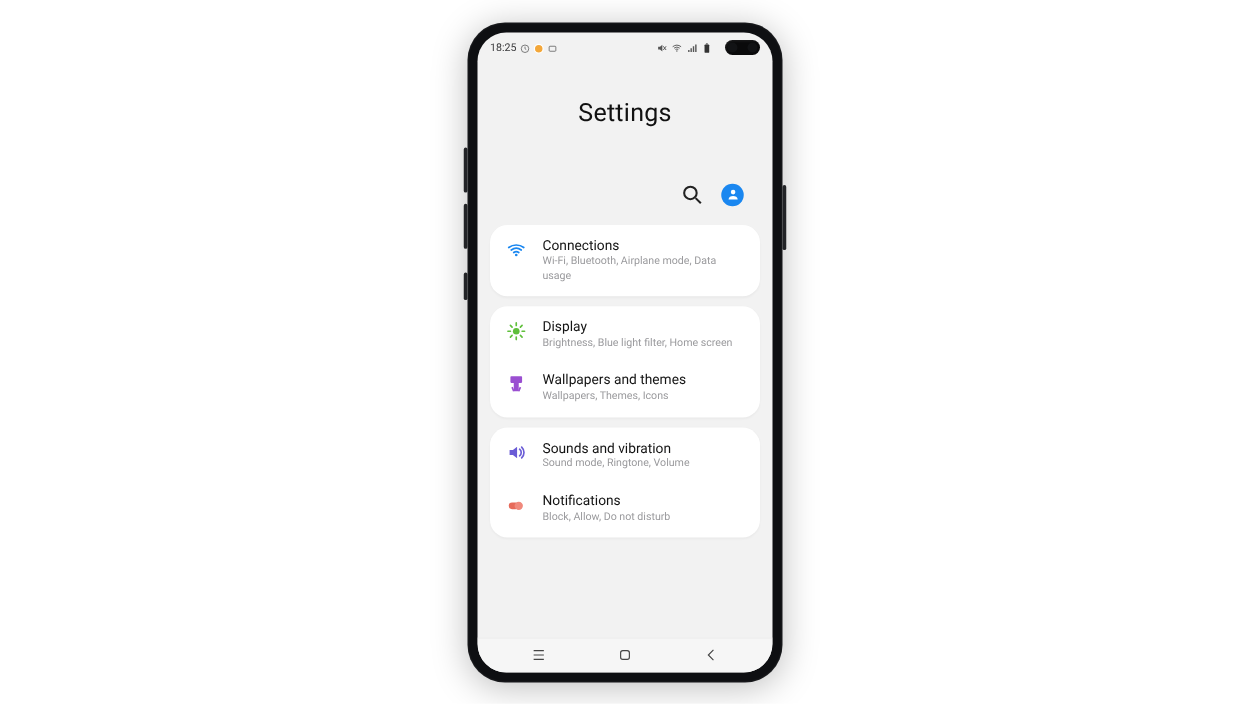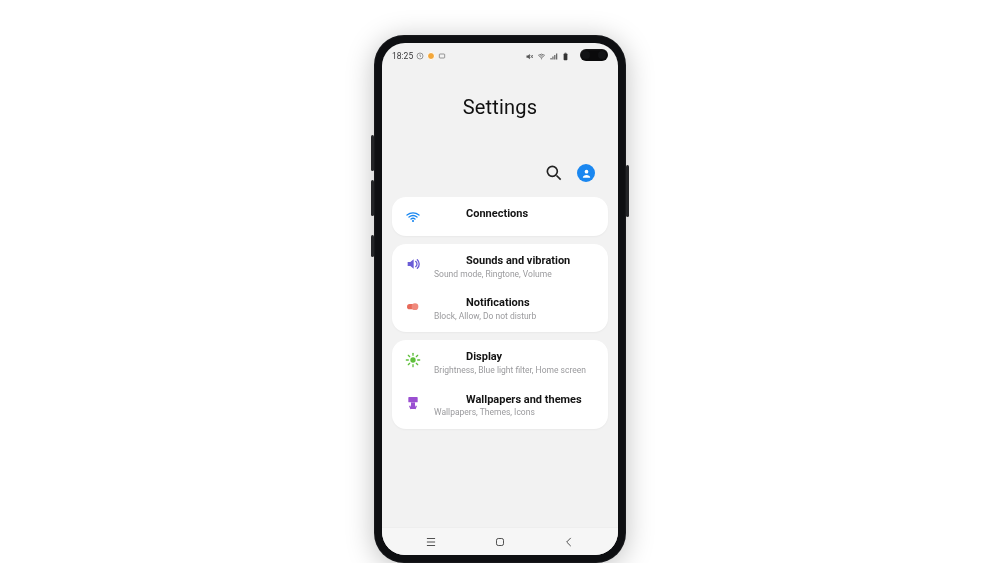--- a/index.html
+++ b/index.html
@@ -1,17 +1,17 @@
 <!DOCTYPE html>
 <html><head>
 <meta charset="utf-8">
 <style>
   * { box-sizing: border-box; margin: 0; padding: 0; }
   html, body { width: 1000px; height: 563px; background: #ffffff; font-family: -apple-system, "Segoe UI", Roboto, Arial, sans-serif; }
-  .stage { width: 1000px; height: 563px; display: flex; align-items: flex-end; justify-content: center; }
+  .stage { width: 1000px; height: 563px; display: flex; align-items: center; justify-content: center; }
 
   
   .device {
     width: 252px; height: 528px;
     background: #0e0f12;
     border-radius: 30px;
     padding: 8px;
     box-shadow: 0 4px 28px rgba(0,0,0,.25), inset 0 0 2px rgba(255,255,255,.15);
     position: relative;
   }
@@ -79,21 +79,21 @@
     box-shadow: 0 1px 2px rgba(0,0,0,.04);
   }
   .row{
     display:flex; align-items:flex-start; gap:12px;
     padding:10px 14px 10px 12px; cursor:pointer;
   }
   .row + .row { padding-top:6px; }
   .ico{ width:18px;height:18px;flex:0 0 18px; display:flex;align-items:center;justify-content:center;margin-top:1px;}
   .ico svg{width:16px;height:16px;}
   .row-text{min-width:0;}
-  .row-title{ font-size:11px; color:#141414; font-weight:700; line-height:1.25;margin-left:32px; }
+  .row-title{ font-size:11px; color:#141414; font-weight:400; line-height:1.25; }
   .row-sub{ font-size:8.5px; color:#9a9a9d; line-height:1.35; margin-top:1px;}
 
   
   .navbar{
     height:28px; flex:0 0 28px; background:#f6f6f6;
     display:flex; align-items:center; justify-content:space-evenly;
     border-top:1px solid rgba(0,0,0,.03);
   }
   .nav-btn{width:40px;height:20px;display:flex;align-items:center;justify-content:center;color:#444;cursor:pointer;}
   .nav-btn svg{width:14px;height:14px;stroke:#444;fill:none;stroke-width:1.6;}
@@ -169,47 +169,21 @@
         <div class="card">
           <div class="row">
             <span class="ico">
               <svg viewBox="0 0 24 24">
                   <path d="M3 9a15 15 0 0118 0M6 12a10 10 0 0112 0M9 15a5 5 0 016 0" fill="none" stroke="#1a87f0" stroke-width="2" stroke-linecap="round"></path>
                   <circle cx="12" cy="18" r="1.6" fill="#1a87f0"></circle>
                 </svg>
             </span>
             <div class="row-text">
               <div class="row-title">Connections</div>
-            </div>
-          </div>
-        </div>
-
-        <div class="card">
-          <div class="row">
-            <span class="ico">
-              <svg viewBox="0 0 24 24">
-                  <path d="M4 9h4l5-4v14l-5-4H4z" fill="#6a5cd6"></path>
-                  <path d="M16 8a5 5 0 010 8M18.5 5.5a9 9 0 010 13" fill="none" stroke="#6a5cd6" stroke-width="2" stroke-linecap="round"></path>
-                </svg>
-            </span>
-            <div class="row-text">
-              <div class="row-title">Sounds and vibration</div>
-              <div class="row-sub">Sound mode, Ringtone, Volume</div>
-            </div>
-          </div>
-          <div class="row">
-            <span class="ico">
-              <svg viewBox="0 0 24 24">
-                  <rect x="3" y="9" width="12" height="8" rx="4" fill="#e76a5a"></rect>
-                  <circle cx="15" cy="13" r="5" fill="#f0897c"></circle>
-                </svg>
-            </span>
-            <div class="row-text">
-              <div class="row-title">Notifications</div>
-              <div class="row-sub">Block, Allow, Do not disturb</div>
+              <div class="row-sub">Wi-Fi, Bluetooth, Airplane mode, Data usage</div>
             </div>
           </div>
         </div>
 
         <div class="card">
           <div class="row">
             <span class="ico">
               <svg viewBox="0 0 24 24">
                   <circle cx="12" cy="12" r="4" fill="#5fbf3b"></circle>
                   <g stroke="#5fbf3b" stroke-width="2" stroke-linecap="round">
@@ -237,20 +211,47 @@
                   <path d="M9 21l-2-5M15 21l2-5" stroke="#9a4fd1" stroke-width="2"></path>
                 </svg>
             </span>
             <div class="row-text">
               <div class="row-title">Wallpapers and themes</div>
               <div class="row-sub">Wallpapers, Themes, Icons</div>
             </div>
           </div>
         </div>
 
+        <div class="card">
+          <div class="row">
+            <span class="ico">
+              <svg viewBox="0 0 24 24">
+                  <path d="M4 9h4l5-4v14l-5-4H4z" fill="#6a5cd6"></path>
+                  <path d="M16 8a5 5 0 010 8M18.5 5.5a9 9 0 010 13" fill="none" stroke="#6a5cd6" stroke-width="2" stroke-linecap="round"></path>
+                </svg>
+            </span>
+            <div class="row-text">
+              <div class="row-title">Sounds and vibration</div>
+              <div class="row-sub">Sound mode, Ringtone, Volume</div>
+            </div>
+          </div>
+          <div class="row">
+            <span class="ico">
+              <svg viewBox="0 0 24 24">
+                  <rect x="3" y="9" width="12" height="8" rx="4" fill="#e76a5a"></rect>
+                  <circle cx="15" cy="13" r="5" fill="#f0897c"></circle>
+                </svg>
+            </span>
+            <div class="row-text">
+              <div class="row-title">Notifications</div>
+              <div class="row-sub">Block, Allow, Do not disturb</div>
+            </div>
+          </div>
+        </div>
+
       </div>
 
       <div class="navbar">
         <div class="nav-btn">
           <svg viewBox="0 0 24 24">
               <line x1="5" y1="6" x2="19" y2="6"></line>
               <line x1="5" y1="12" x2="19" y2="12"></line>
               <line x1="5" y1="18" x2="19" y2="18"></line>
             </svg>
         </div>

